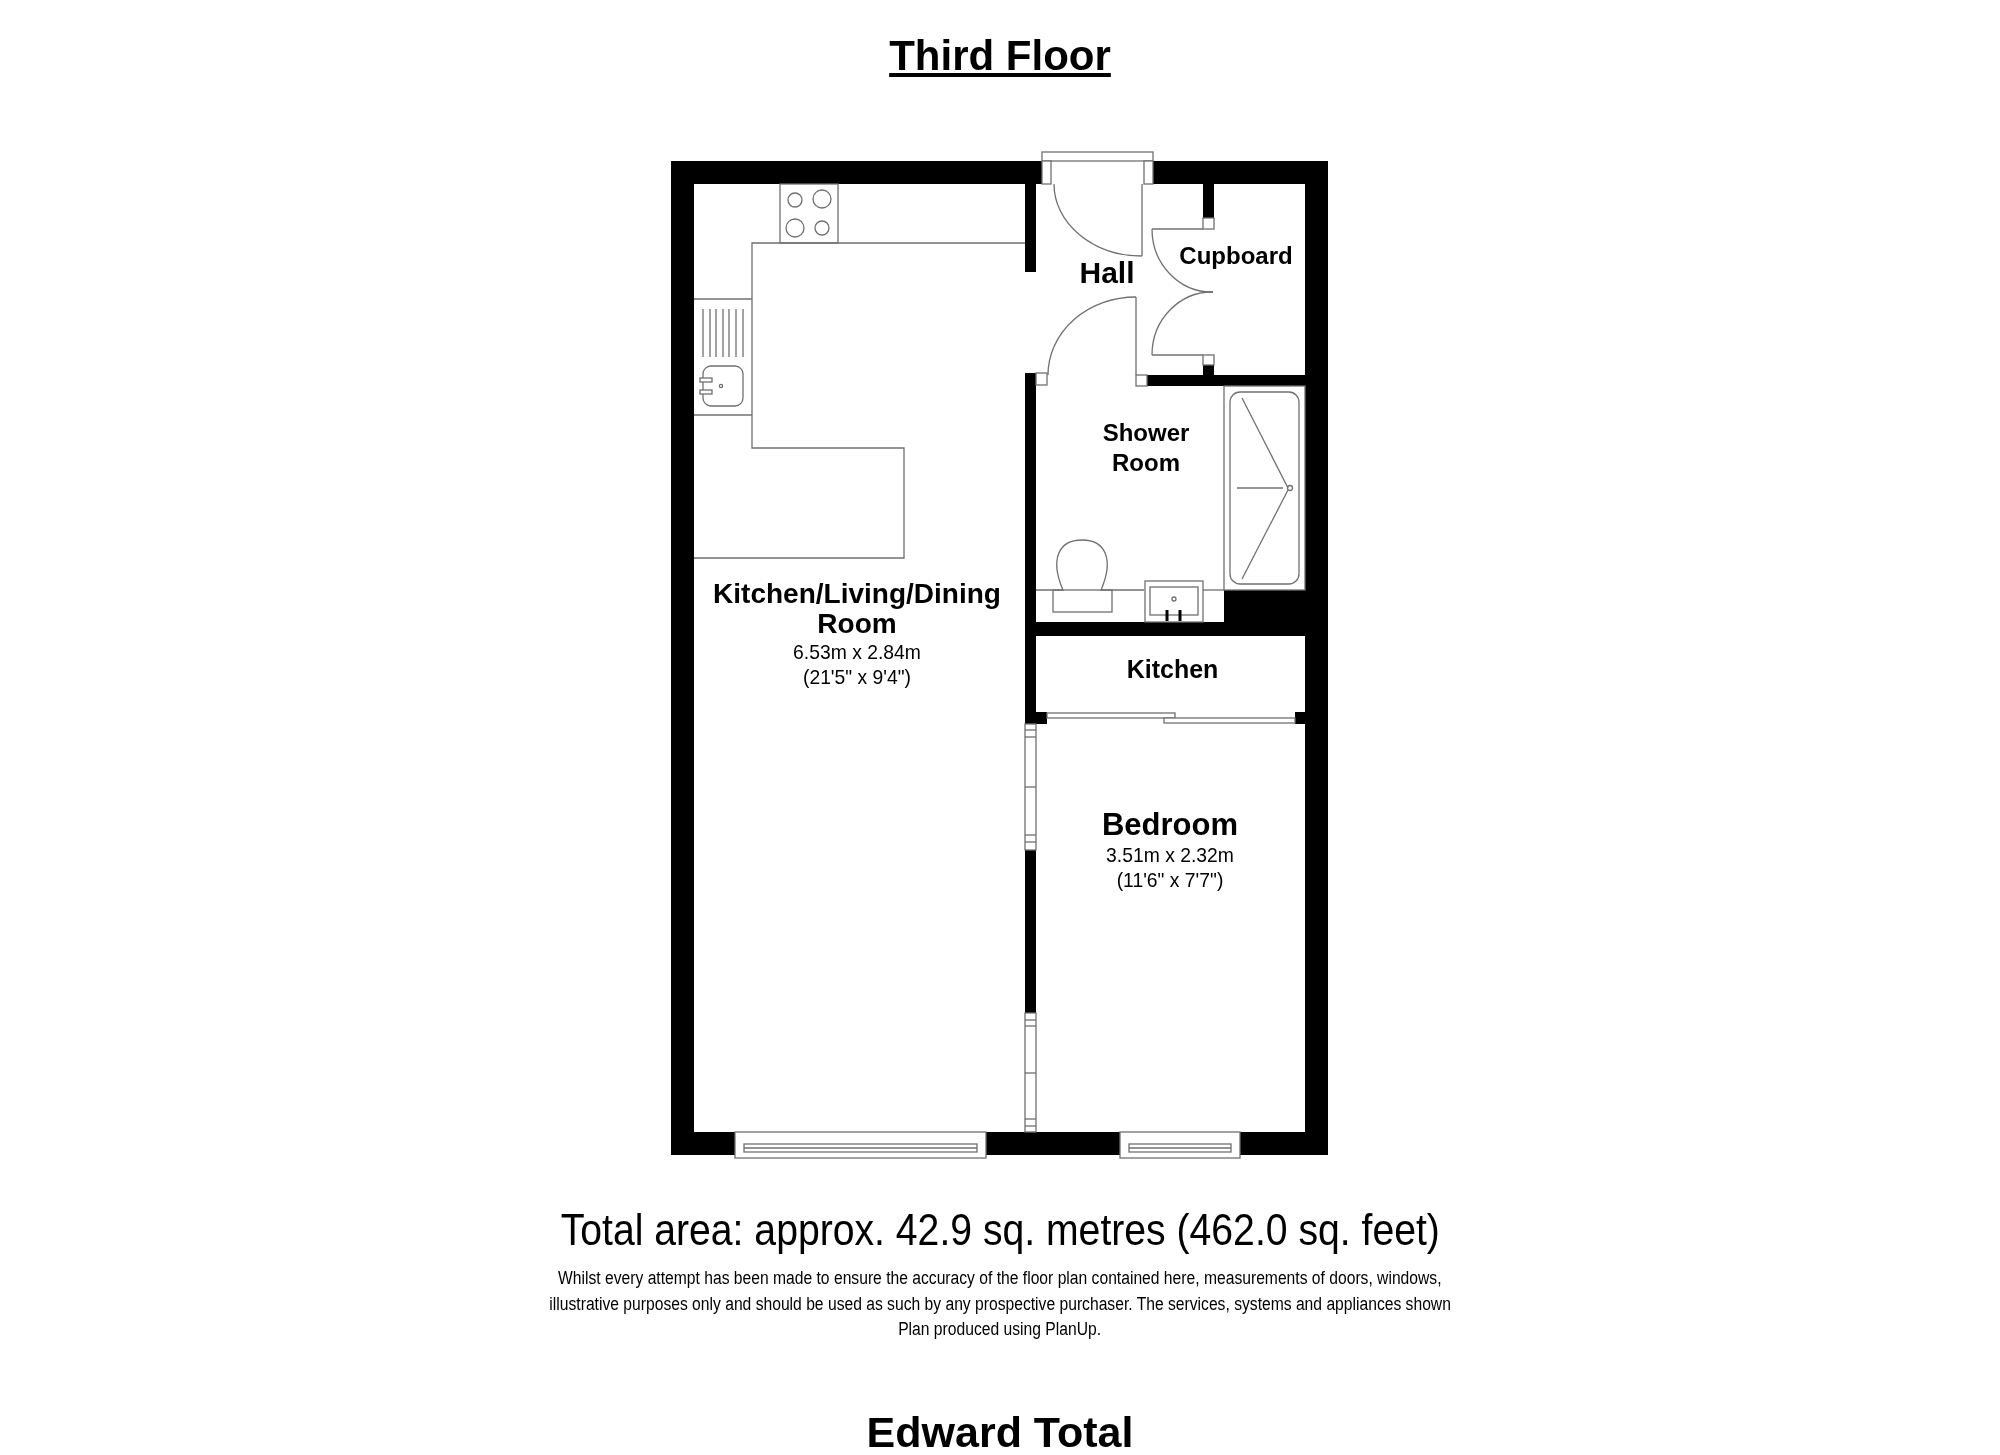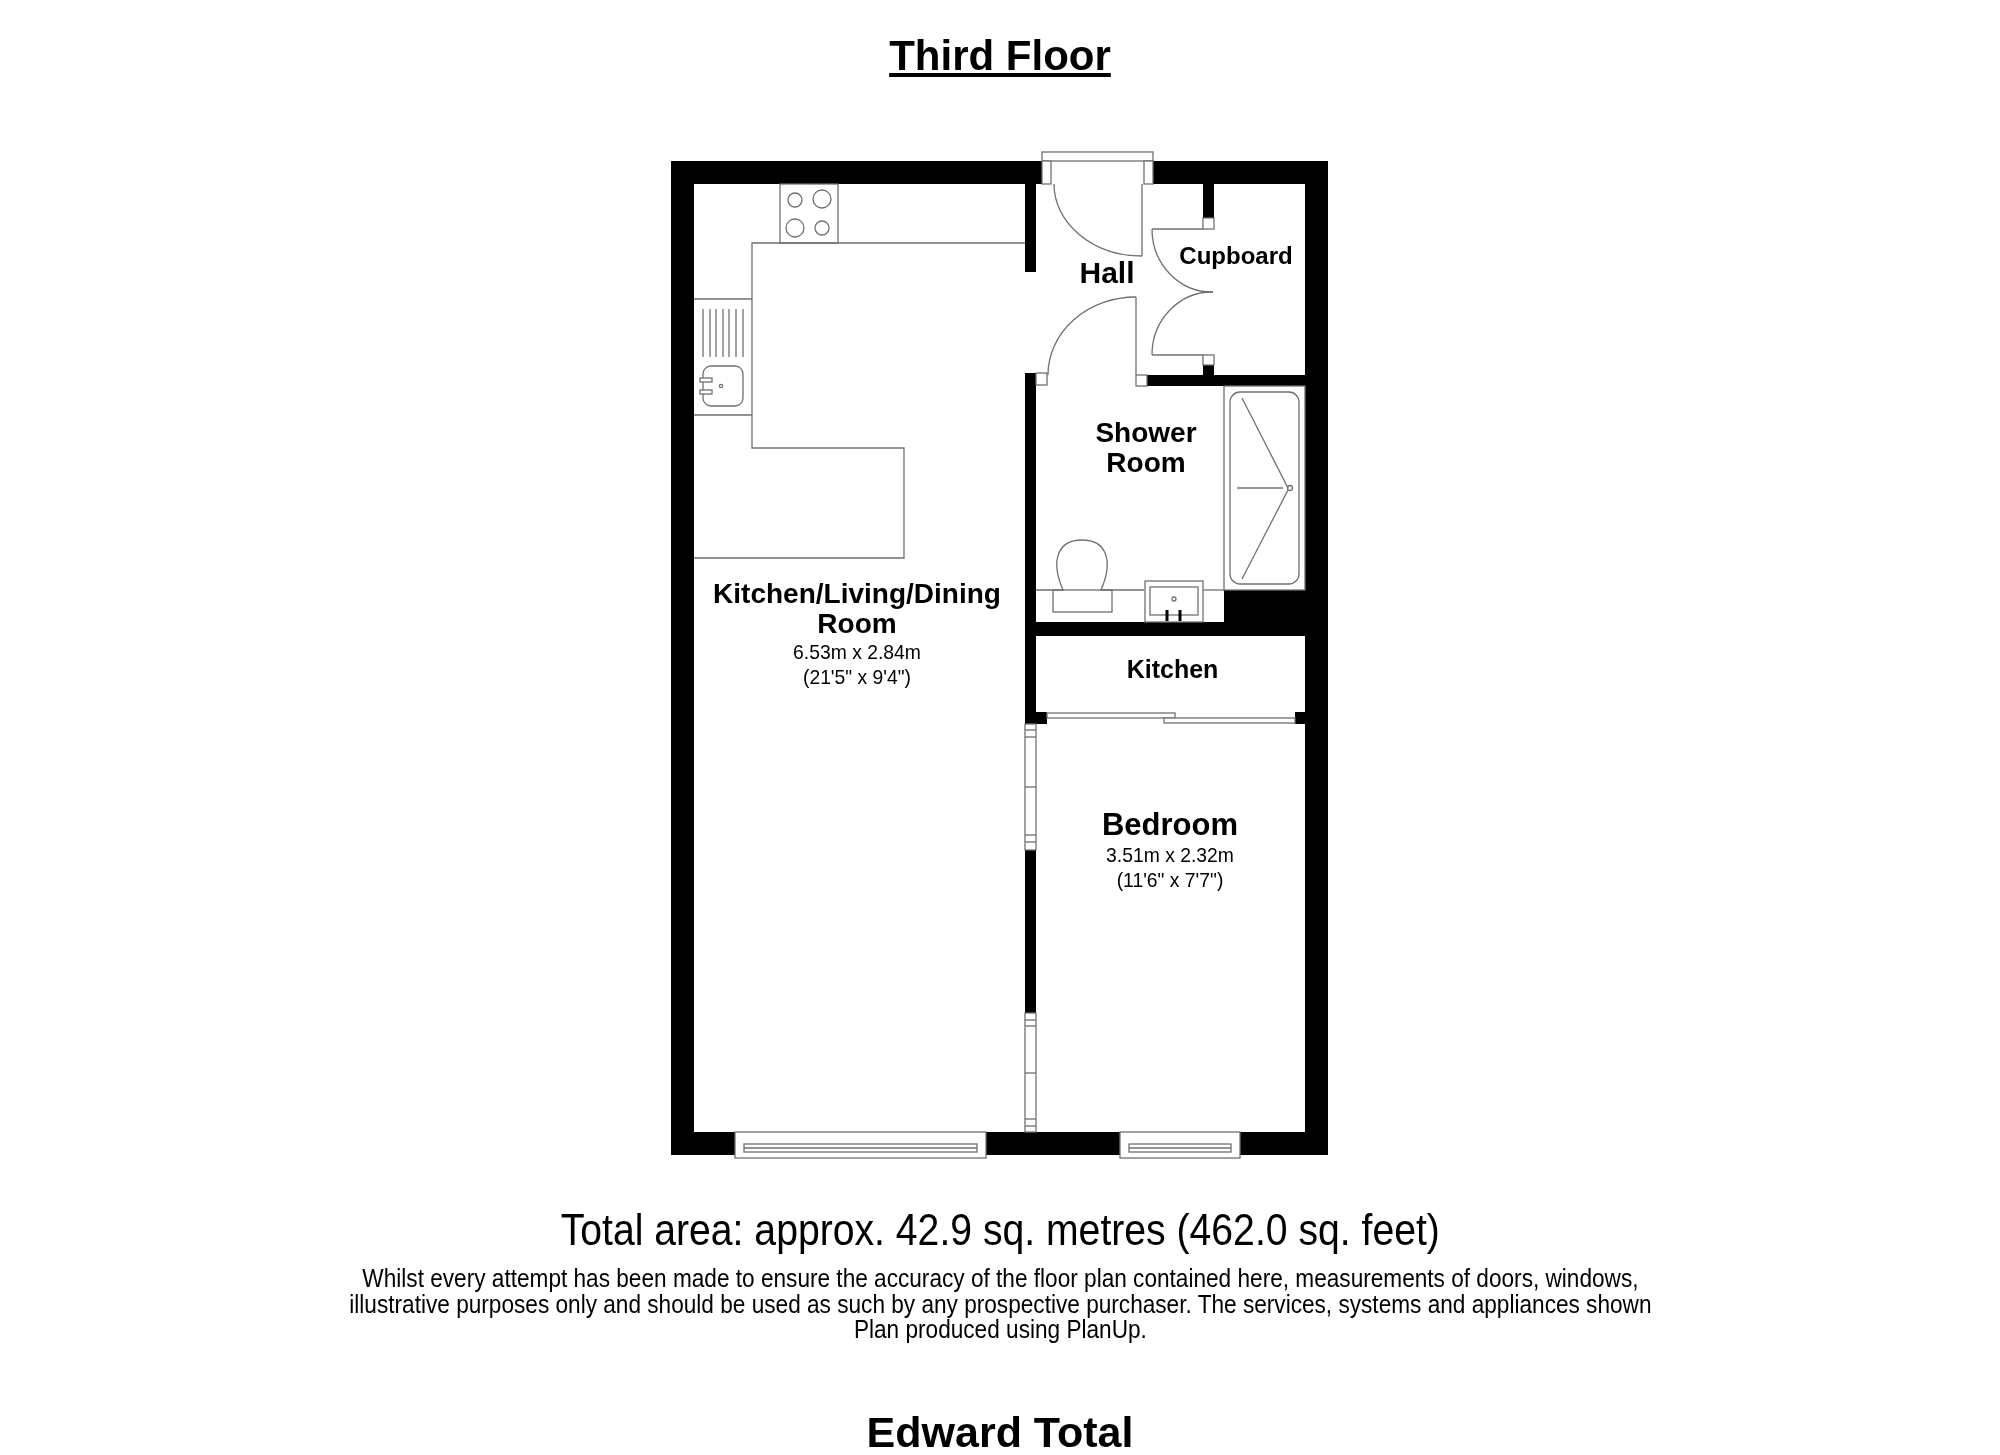--- a/index.html
+++ b/index.html
@@ -5,21 +5,21 @@
   html, body { margin: 0; padding: 0; background: #ffffff; }
   body { width: 2000px; height: 1455px; position: relative; overflow: hidden; font-family: "Liberation Sans", sans-serif; color: #000; }
   .abs { position: absolute; }
   .center-text { text-align: center; white-space: nowrap; }
   .plan-svg { position: absolute; left: 0; top: 0; }
   .title { left: 0; width: 2000px; top: 32px; font-size: 42px; font-weight: bold; line-height: 48px; text-decoration: underline; }
   .room-label { font-weight: bold; line-height: 1; }
   .dim { font-weight: normal; font-size: 21px; line-height: 25px; transform: scaleX(0.92); }
   .total-area { left: 0; width: 2000px; top: 1210px; font-size: 45px; line-height: 40px; }
   .total-area span, .disclaimer span { display: inline-block; transform: scaleX(0.87); transform-origin: center; }
-  .disclaimer { left: 0; width: 2000px; top: 1266px; font-size: 26px; line-height: 25.5px; text-decoration: underline; }
+  .disclaimer { left: 0; width: 2000px; top: 1266px; font-size: 18px; line-height: 25.5px; text-decoration: underline; }
   .disclaimer-line { display: block; }
   .street { left: 0; width: 2000px; top: 1409px; font-size: 43px; font-weight: bold; line-height: 46px; }
 </style>
 </head>
 <body>
 
 <div class="abs title center-text">Third Floor</div>
 
 <svg class="plan-svg" width="2000" height="1455" viewBox="0 0 2000 1455" xmlns="http://www.w3.org/2000/svg">
   <g fill="#000">
@@ -137,21 +137,21 @@
   <div style="line-height:30px;">Kitchen/Living/Dining</div>
   <div style="line-height:30px;">Room</div>
   <div class="dim">6.53m x 2.84m</div>
   <div class="dim">(21'5" x 9'4")</div>
 </div>
 
 <div class="abs room-label center-text" style="left:1057px; width:100px; top:258px; font-size:30px;">Hall</div>
 
 <div class="abs room-label center-text" style="left:1166px; width:140px; top:244px; font-size:24px;">Cupboard</div>
 
-<div class="abs room-label center-text" style="left:1066px; width:160px; top:418px; font-size:28px;text-align:center;">
+<div class="abs room-label center-text" style="left:1066px; width:160px; top:418px; font-size:24px;text-align:center;">
   <div style="line-height:30px;">Shower</div>
   <div style="line-height:30px;">Room</div>
 </div>
 
 <div class="abs room-label center-text" style="left:1090px; width:165px; top:657px; font-size:25px;">Kitchen</div>
 
 <div class="abs room-label center-text" style="left:1070px; width:200px; top:808px; font-size:31px;">
   <div style="line-height:34px;">Bedroom</div>
   <div class="dim">3.51m x 2.32m</div>
   <div class="dim">(11'6" x 7'7")</div>

